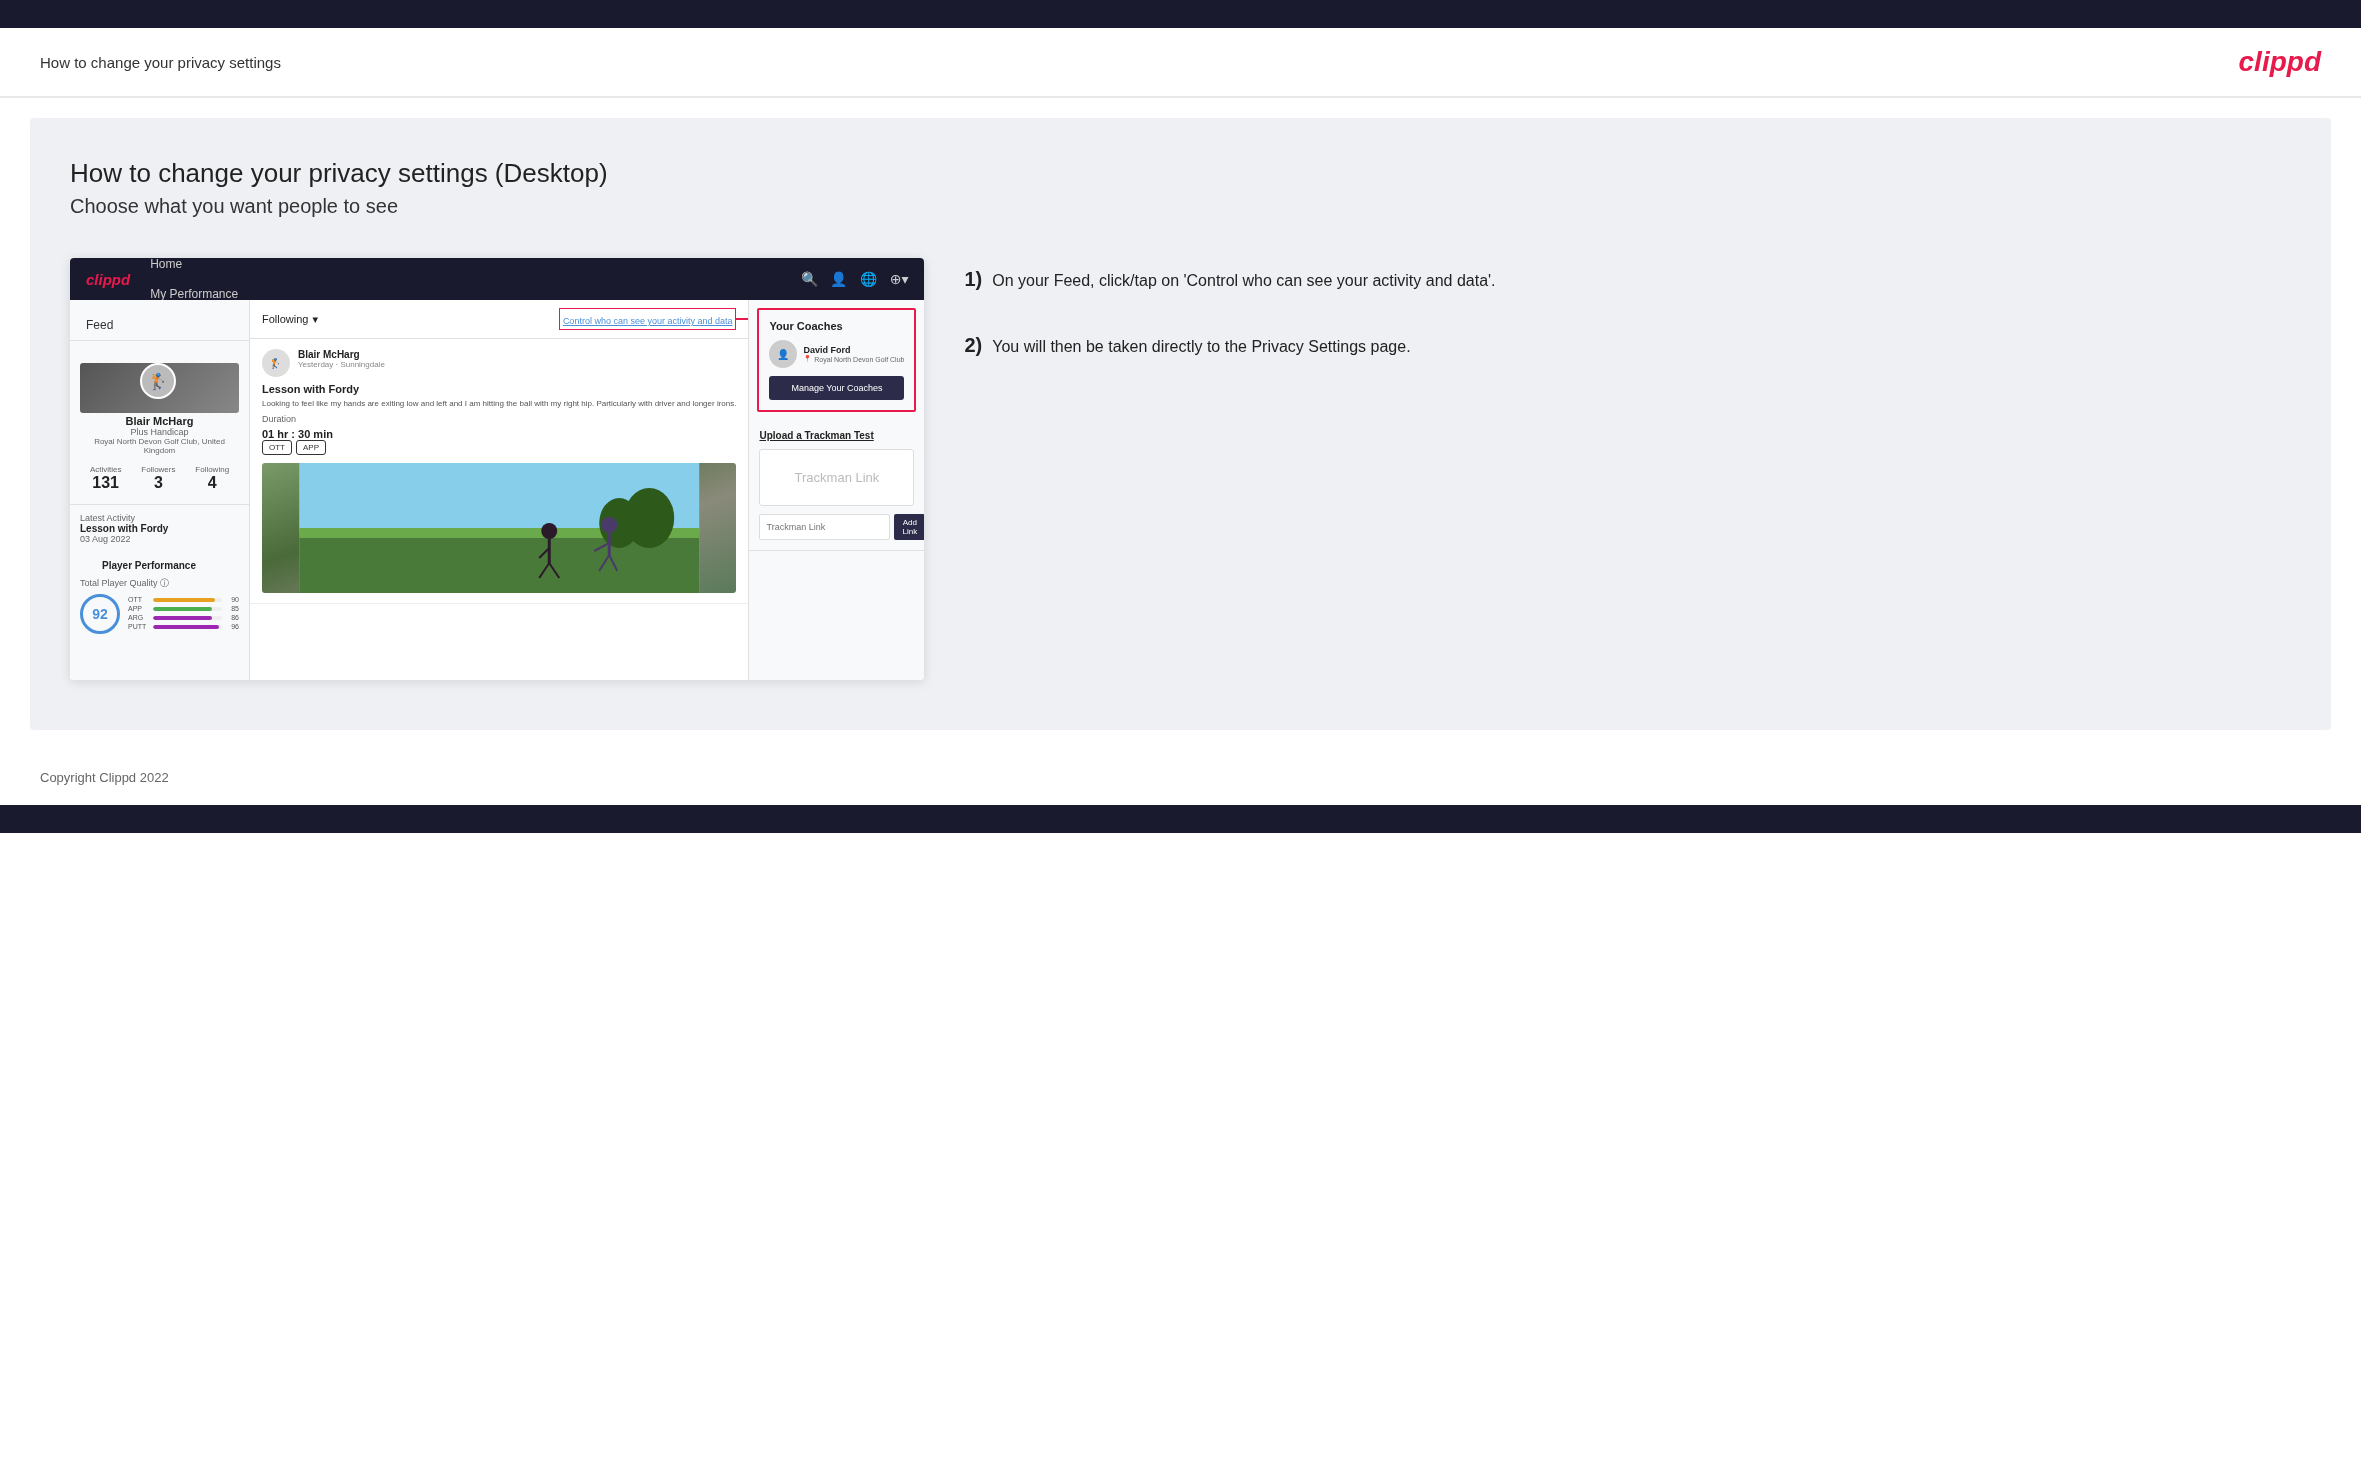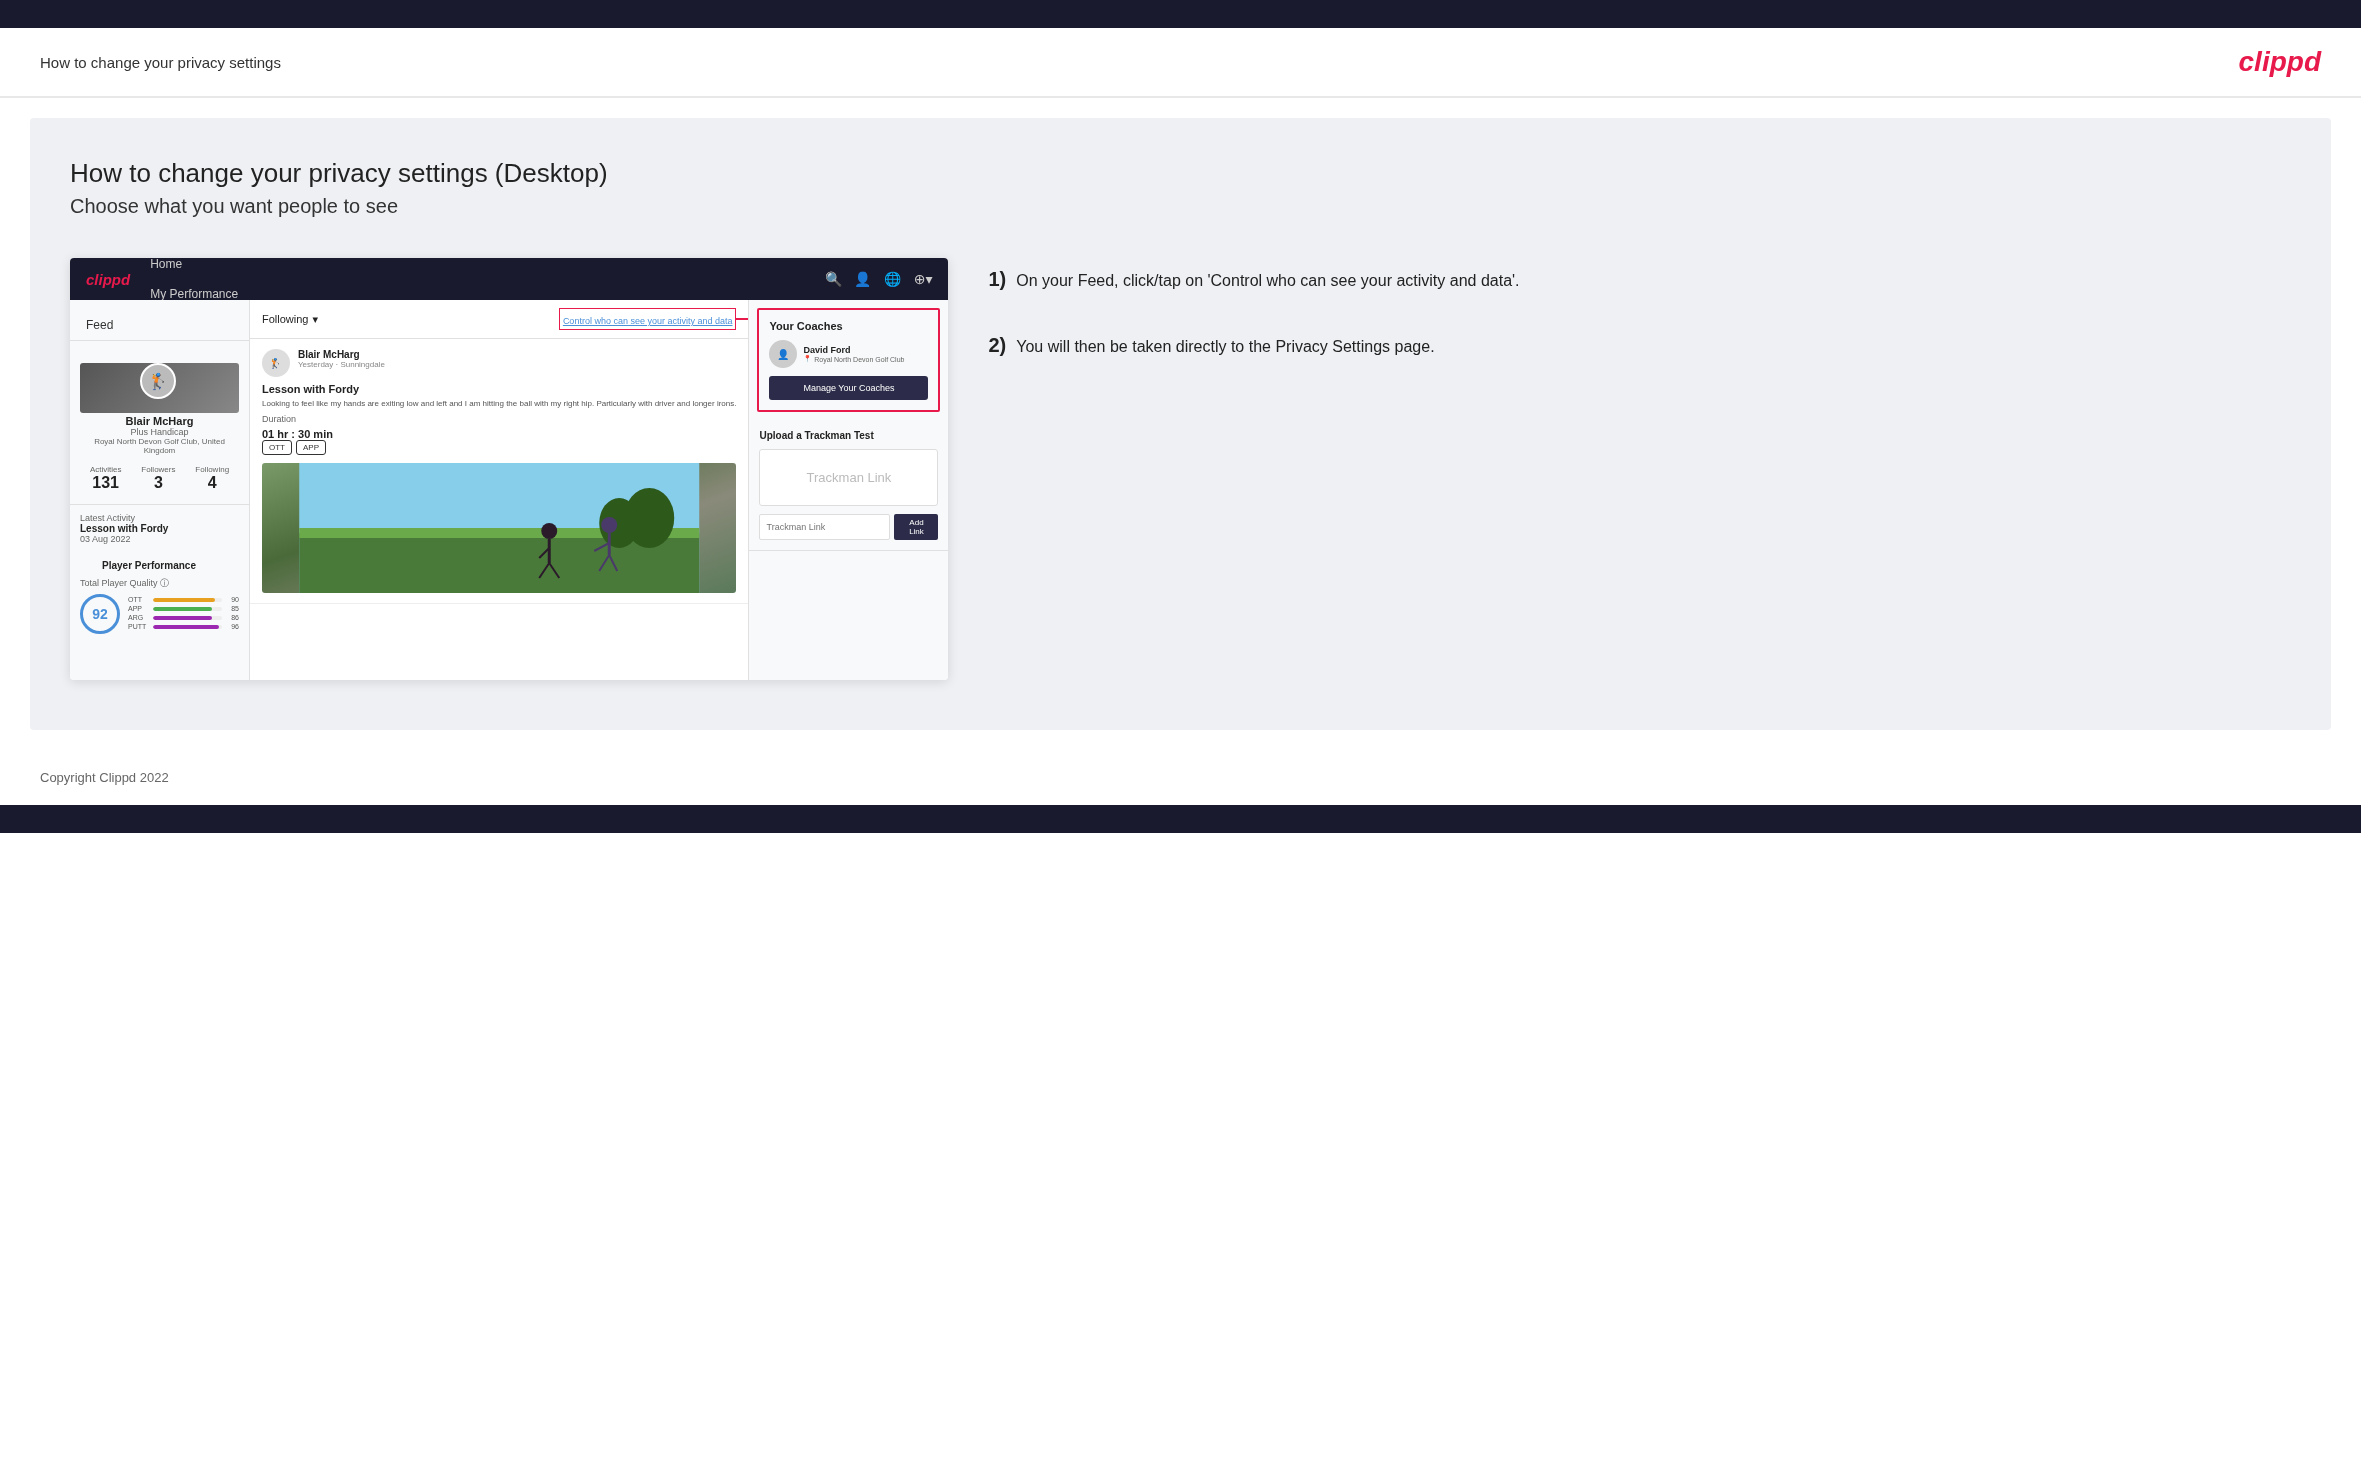--- a/index.html
+++ b/index.html
@@ -355,21 +355,21 @@
       border-radius: 3px;
       display: flex;
       align-items: center;
       justify-content: center;
       overflow: hidden;
       position: relative;
     }
 
     
     .app-right {
-      width: 199px;
+      width: 175px;
       flex-shrink: 0;
       background: #f8f9fa;
     }
     .coaches-panel {
       padding: 10px;
       border-bottom: 1px solid #e0e0e0;
     }
     .coaches-title {
       font-size: 11px;
       font-weight: bold;
@@ -416,20 +416,21 @@
       cursor: pointer;
     }
     .trackman-panel {
       padding: 10px;
       border-bottom: 1px solid #e0e0e0;
     }
     .panel-title {
       font-size: 10px;
       font-weight: bold;
       margin-bottom: 8px;
+      text-decoration: underline;
     }
     .trackman-link-display {
       width: 100%;
       text-align: center;
       padding: 20px 8px;
       background: #fff;
       border: 1px solid #ddd;
       border-radius: 3px;
       font-size: 11px;
       color: #bbb;

